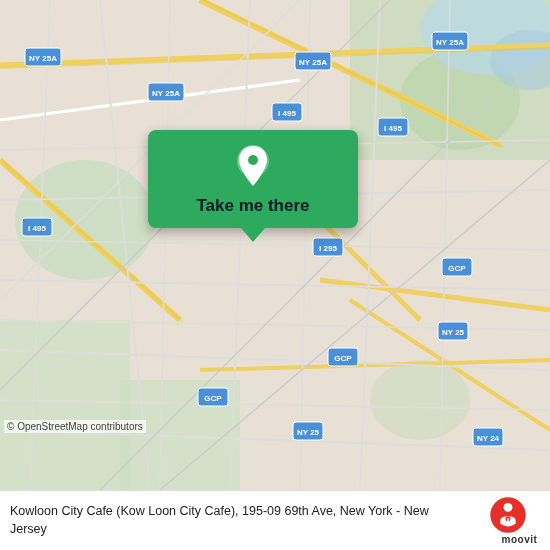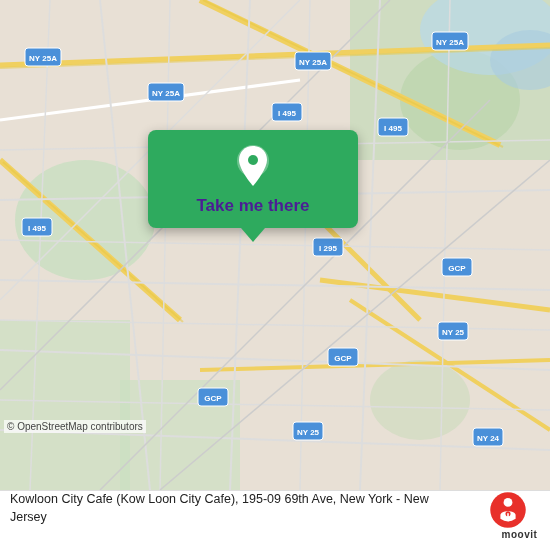--- a/index.html
+++ b/index.html
@@ -43,21 +43,21 @@
       z-index: 10;
     }
 
     #popup-pin {
       width: 36px;
       height: 44px;
       margin-bottom: 8px;
     }
 
     #popup-label {
-      color: #4c1d95;
+      color: #0f172a;
       font-size: 17px;
       font-weight: 600;
       text-align: center;
       line-height: 1.2;
     }
 
     
     #popup::after {
       content: '';
       position: absolute;
@@ -81,20 +81,21 @@
       border-radius: 0;
       z-index: 5;
     }
 
     
     #info-bar {
       width: 550px;
       height: 60px;
       background: #fff;
       display: flex;
+      align-items: center;
       justify-content: space-between;
       padding: 0 10px 0 10px;
       border-top: 1px solid #ddd;
     }
 
     #info-text {
       font-size: 12.5px;
       color: #222;
       line-height: 1.4;
       max-width: 440px;

